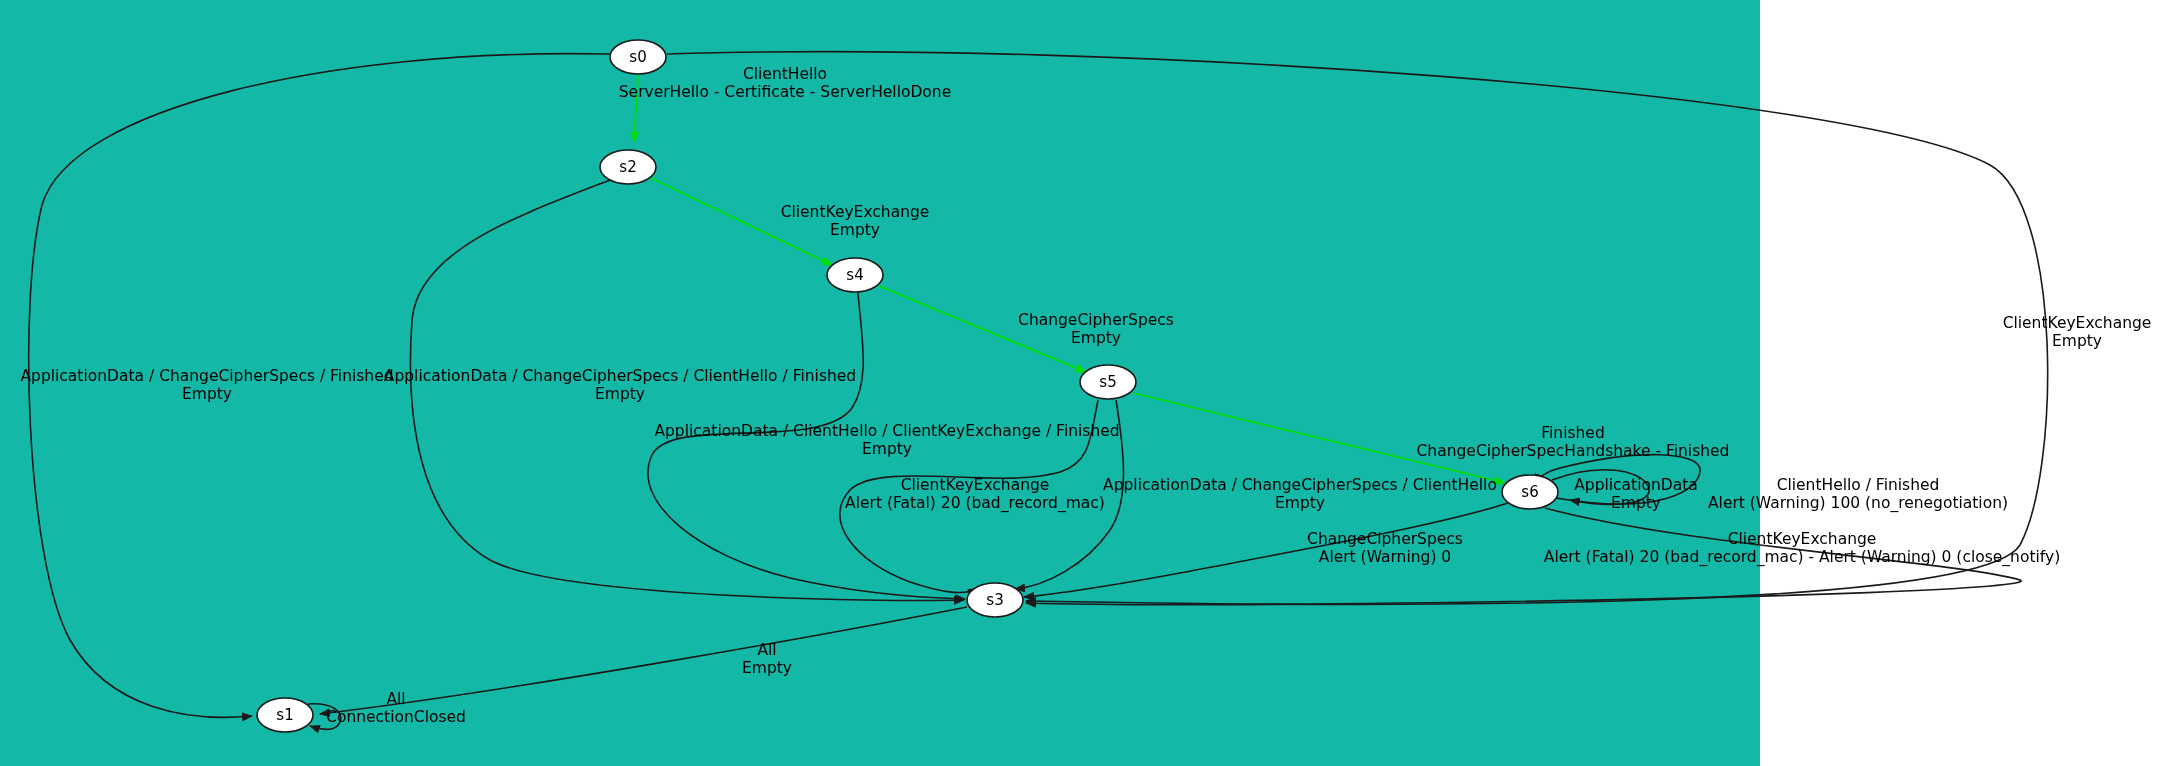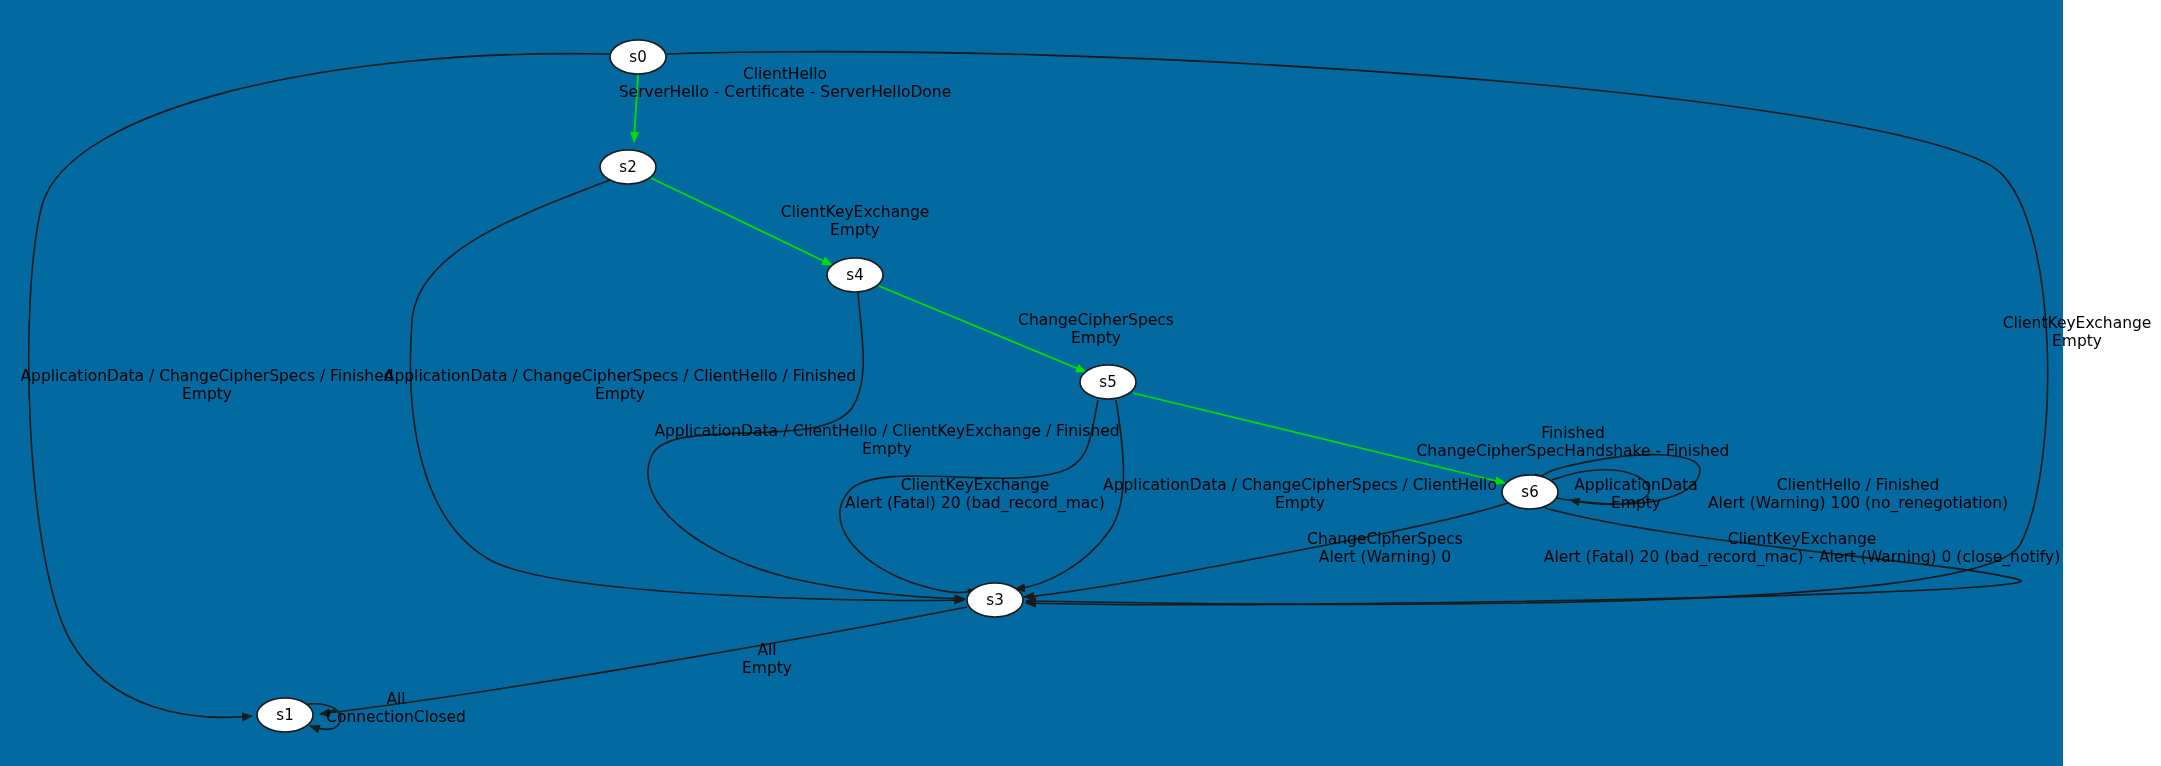--- a/index.html
+++ b/index.html
@@ -1,17 +1,17 @@
 <!DOCTYPE html>
 <html><head>
 <meta charset="utf-8">
 <style>
   html,body{margin:0;padding:0;background:#ffffff;}
   body{width:2161px;height:766px;overflow:hidden;font-family:"DejaVu Sans",sans-serif;}
-  #canvas{position:relative;width:2063px;height:766px;background:#0369a1;}
+  #canvas{position:relative;width:1760px;height:766px;background:#14b8a6;}
   svg#graph{position:absolute;left:0;top:0;width:2161px;height:766px;}
   .edge{fill:none;stroke:#1a1a1a;stroke-width:1.6;}
   .edge-green{fill:none;stroke:#00e000;stroke-width:1.8;}
   .node-ellipse{fill:#ffffff;stroke:#1a1a1a;stroke-width:1.6;}
   .node-label{font-family:"DejaVu Sans",sans-serif;font-size:15px;fill:#000000;text-anchor:middle;dominant-baseline:central;}
   .edge-label{font-family:"DejaVu Sans",sans-serif;font-size:15.5px;fill:#000000;text-anchor:middle;white-space:pre;}
   .arrow-black{fill:#1a1a1a;stroke:none;}
   .arrow-green{fill:#00e000;stroke:none;}
 </style>
 </head>

